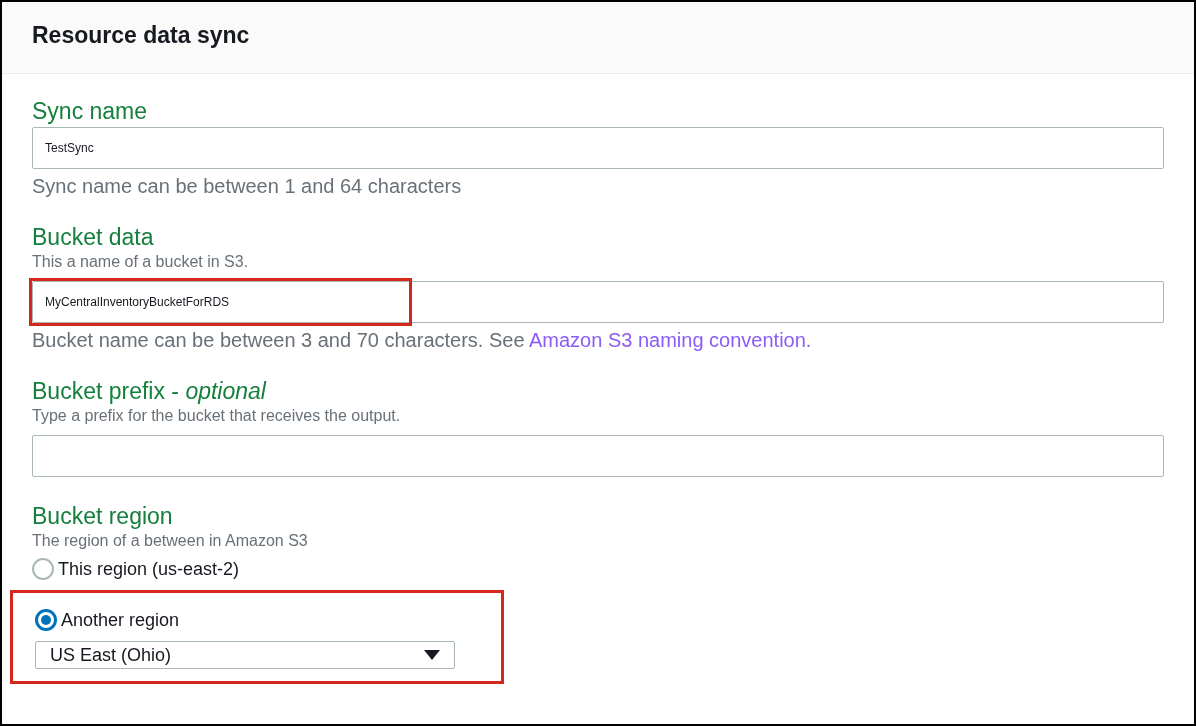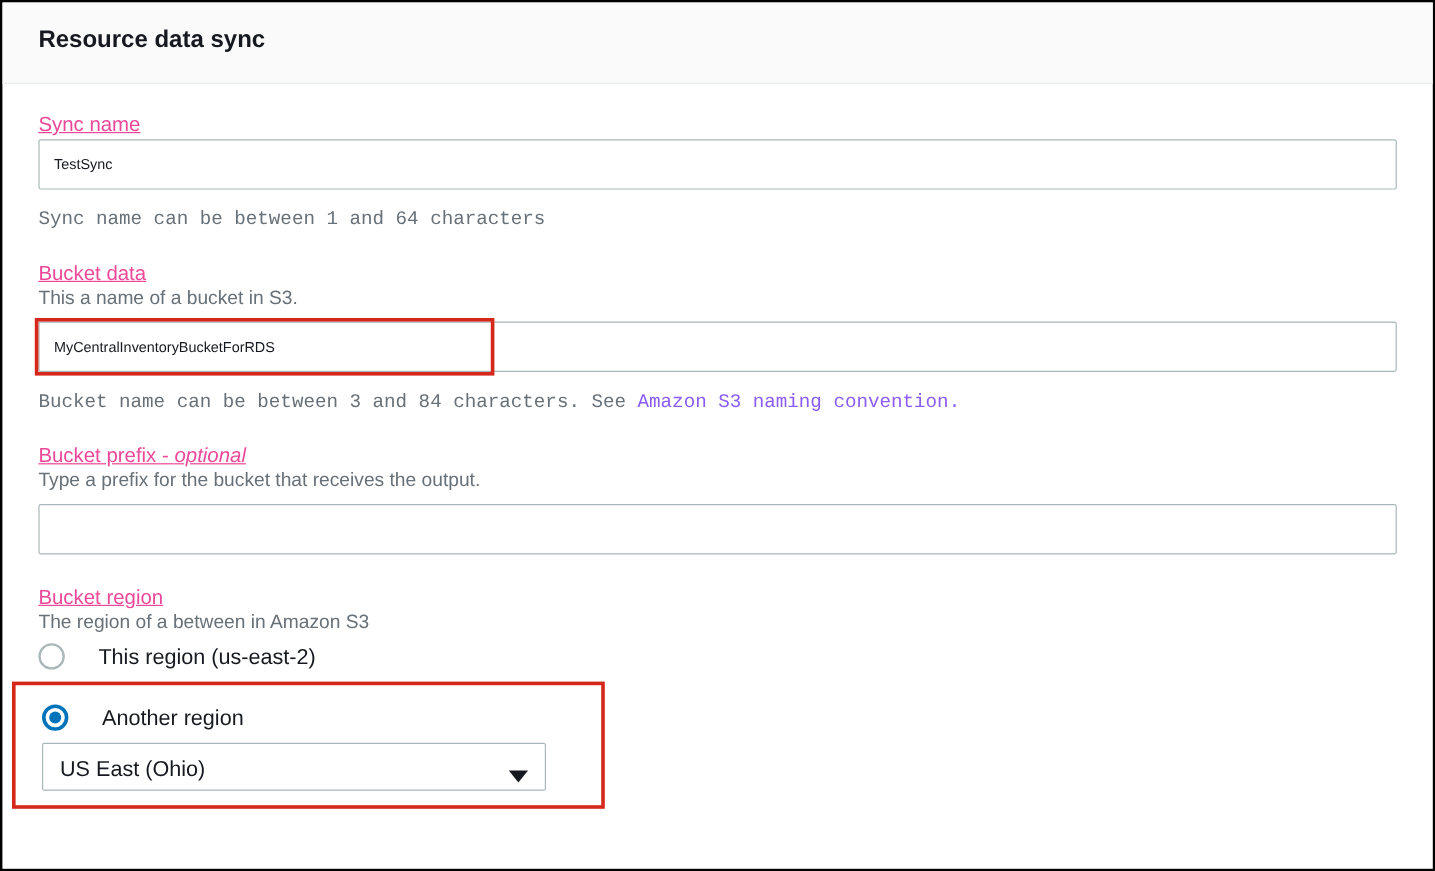--- a/index.html
+++ b/index.html
@@ -10,36 +10,35 @@
     width: 1196px;
     height: 726px;
     border: 2px solid #000;
   }
   .header {
     background: #fafafa;
     border-bottom: 1px solid #eaeded;
     padding: 20px 30px 24px 30px;
   }
   .header h1 {
-    font-size: 20px;
+    font-size: 23px;
     font-weight: 700;
     color: #16191f;
   }
   .content {
     padding: 24px 30px;
   }
   .field-group {
     margin-bottom: 26px;
   }
   .field-label {
-    font-size: 17px;
-    color: #ec4899;
+    font-size: 23px;
+    color: #15803d;
     font-weight: 400;
     margin-bottom: 2px;
-    text-decoration: underline;
   }
   .field-subtitle {
     font-size: 16px;
     color: #687078;
     margin-bottom: 10px;
   }
   .optional {
     font-style: italic;
     font-weight: 400;
   }
@@ -47,45 +46,44 @@
     width: 100%;
     padding: 8px 12px;
     font-size: 12px;
     border: 1px solid #aab7b8;
     border-radius: 2px;
     color: #16191f;
     font-family: inherit;
     height: 42px;
   }
   .hint {
-    font-size: 16px;
+    font-size: 20px;
     color: #687078;
-    margin-top: 16px;
-    font-family: Liberation Mono, monospace;
+    margin-top: 6px;
   }
   .hint a {
     color: #8b5cf6;
     text-decoration: none;
   }
   .bucket-name-wrap {
     position: relative;
   }
   .bucket-name-highlight {
     position: absolute;
     left: -3px;
     top: -3px;
     width: 383px;
     height: 48px;
     border: 3px solid #d6281a;
     pointer-events: none;
   }
   .radio-row {
     display: flex;
     align-items: center;
-    gap: 28px;
+    gap: 4px;
     margin-bottom: 10px;
     margin-top: 8px;
   }
   .radio {
     width: 22px;
     height: 22px;
     border-radius: 50%;
     border: 2px solid #aab7b8;
     display: inline-flex;
     align-items: center;
@@ -107,23 +105,23 @@
   }
   .region-section {
     border: 3px solid #d6281a;
     padding: 16px 12px 12px 22px;
     margin-left: -22px;
     width: 494px;
   }
   .select {
     display: flex;
     justify-content: space-between;
-    align-items: flex-end;
+    align-items: center;
     width: 420px;
-    height: 40px;
+    height: 28px;
     border: 1px solid #aab7b8;
     border-radius: 2px;
     padding: 6px 14px;
     font-size: 18px;
     margin-top: 6px;
     background: #fff;
   }
   .caret {
     width: 0;
     height: 0;
@@ -149,21 +147,21 @@
   </div>
 
   <div class="field-group">
     <div class="field-label">Bucket data</div>
     <div class="field-subtitle">This a name of a bucket in S3.</div>
     <div class="bucket-name-wrap">
       <input class="text-input" type="text" value="MyCentralInventoryBucketForRDS" style="">
       <div class="bucket-name-highlight"></div>
     </div>
     <div class="hint">
-      <span>Bucket name can be between 3 and 84 characters. See </span><a href="#">Amazon S3 naming convention.</a>
+      <span>Bucket name can be between 3 and 70 characters. See </span><a href="#">Amazon S3 naming convention.</a>
     </div>
   </div>
 
   <div class="field-group">
     <div class="field-label">
       <span>Bucket prefix - </span><span class="optional">optional</span>
     </div>
     <div class="field-subtitle">Type a prefix for the bucket that receives the output.</div>
     <input class="text-input" type="text" value="" style="">
   </div>

